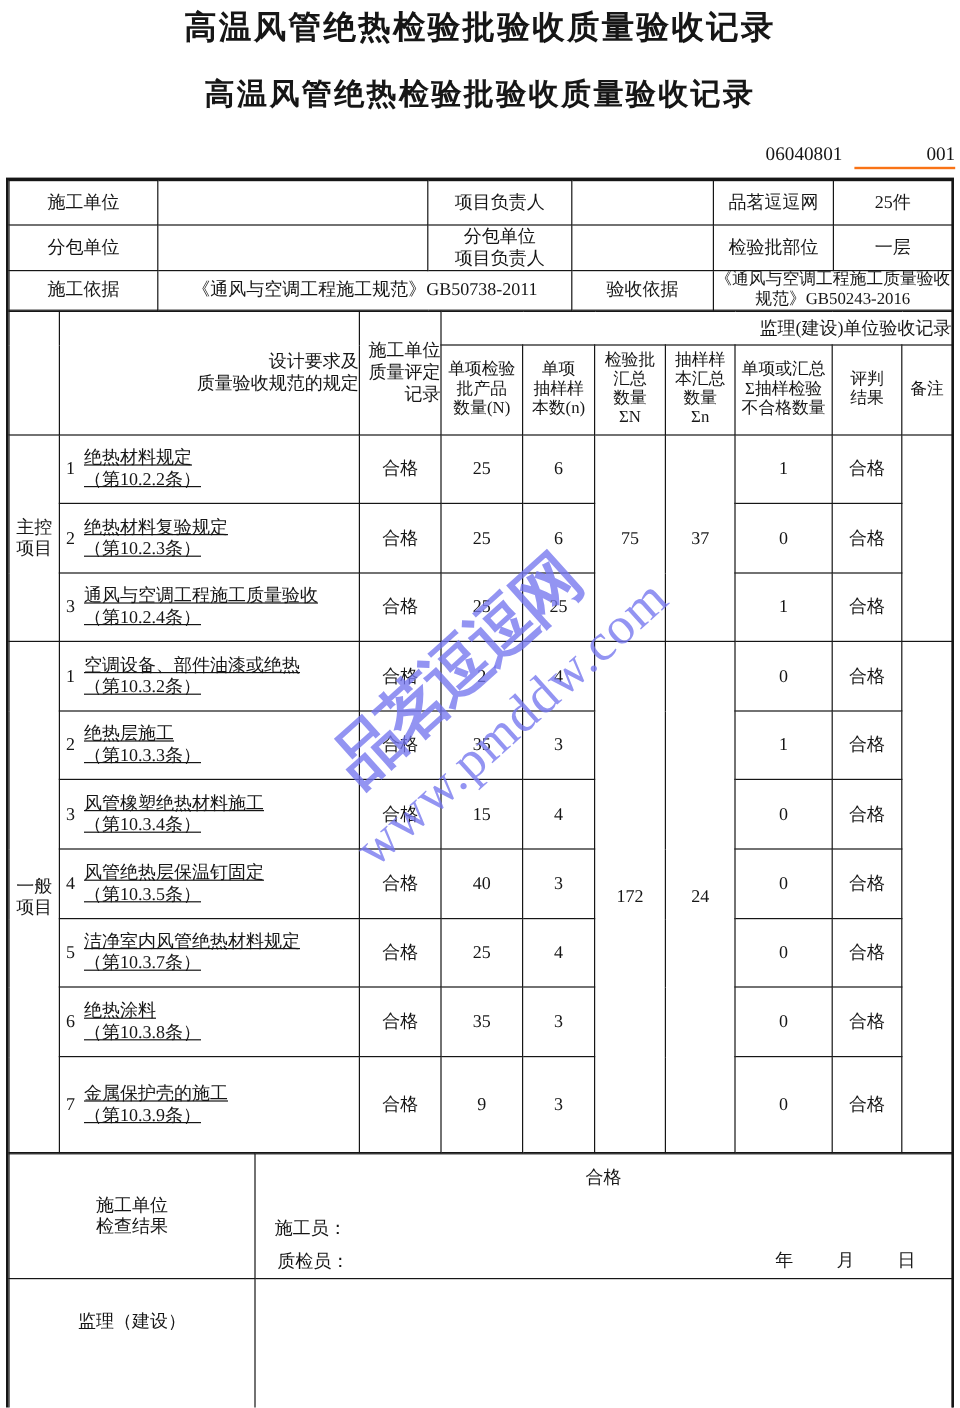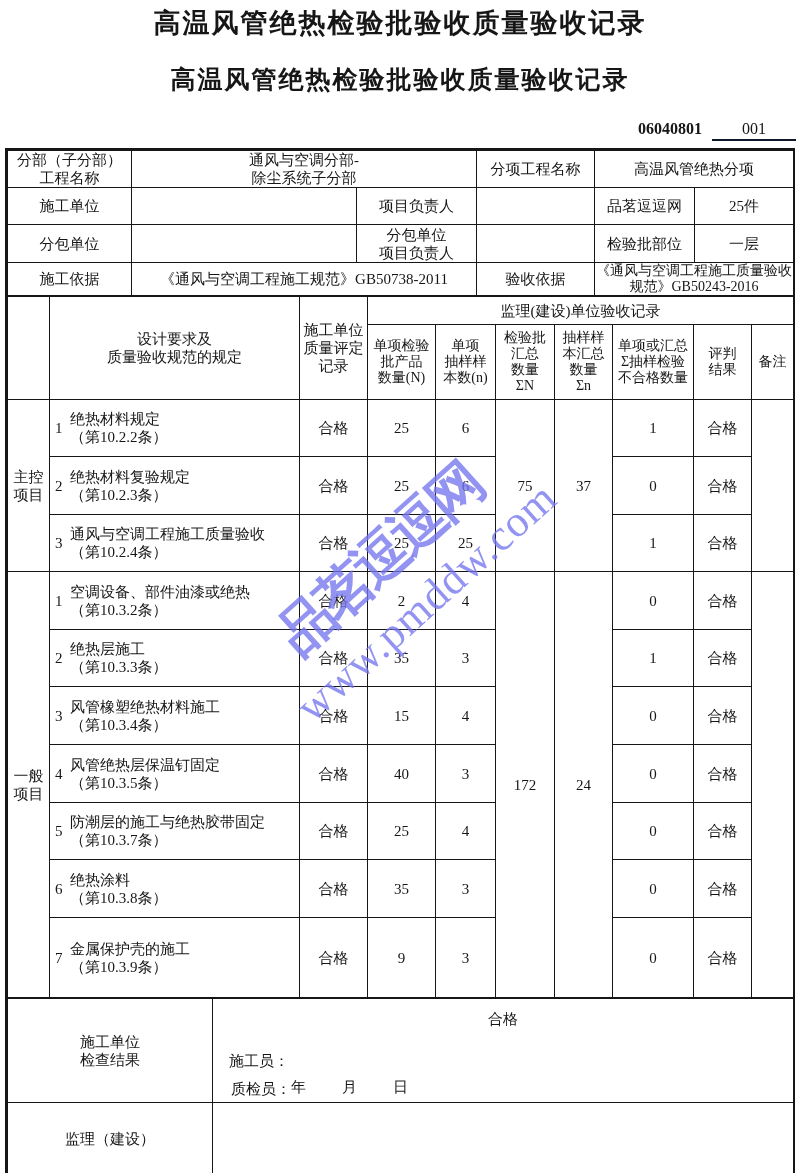--- a/index.html
+++ b/index.html
@@ -3,37 +3,37 @@
 <meta charset="utf-8">
 <style>
   html,body{margin:0;padding:0;background:#ffffff;}
   body{width:800px;height:1173px;overflow:hidden;position:relative;
        font-family:"Liberation Serif","DejaVu Serif",serif;color:#161616;}
   .title1{margin:5px 0 0;text-align:center;font-size:27px;line-height:36px;font-weight:bold;
           font-family:"Liberation Sans","DejaVu Sans",sans-serif;letter-spacing:2px;}
   .title2{margin:22px 0 0;text-align:center;font-size:25px;line-height:32px;font-weight:bold;
           font-family:"Liberation Sans","DejaVu Sans",sans-serif;letter-spacing:2px;}
   .docno{margin:24px 4px 0 0;height:22px;text-align:right;font-size:16px;line-height:20px;}
-  .docno .code{margin-right:10px;font-weight:bold;}
-  .docno .serial{display:inline-block;width:84px;text-align:center;border-bottom:2px solid #0f172a;}
+  .docno .code{margin-right:10px;}
+  .docno .serial{display:inline-block;width:84px;text-align:right;border-bottom:2px solid #f97316;}
   .sheet{margin:7px 5px 0;border:2px solid #161616;}
   table{border-collapse:collapse;table-layout:fixed;width:786px;}
   td{border:1px solid #161616;padding:0;text-align:center;vertical-align:middle;
      font-size:15px;line-height:18px;overflow:hidden;}
   .pre{white-space:pre-line;}
   .hdr td{font-size:14px;line-height:16px;}
-  .hdr .big{font-size:15px;line-height:18px;}
+  .hdr .big{font-size:15px;line-height:18px;text-align:right;}
   .desc{text-align:left;}
   .drow{display:flex;align-items:center;text-align:left;padding:0 3px 0 5px;}
   .no{width:15px;flex:none;}
-  .dtext{white-space:pre-line;}
+  .dtext{white-space:pre-line;text-decoration:underline;}
   .bcontent{vertical-align:top;text-align:left;}
   .pass{margin-top:10px;text-align:center;line-height:20px;}
   .s1{margin:22px 0 0 16px;line-height:20px;}
-  .sigrow{margin:8px 30px 0 18px;display:flex;justify-content:flex-start;line-height:20px;}
+  .sigrow{margin:8px 30px 0 18px;display:flex;justify-content:space-between;line-height:20px;}
   .date{white-space:pre;font-family:Liberation Mono, monospace;}
   .blabel2{vertical-align:top;}
   .blabel2 div{margin-top:26px;line-height:20px;}
   .wm{position:absolute;left:240px;top:521px;width:320px;transform:rotate(-42deg);
       color:rgba(116,118,238,0.78);pointer-events:none;z-index:5;text-align:center;}
   .wm-l1{font-size:55px;line-height:62px;letter-spacing:-5px;font-weight:bold;}
   .wm-l2{font-size:44px;line-height:56px;letter-spacing:1px;margin-top:4px;}
 </style>
 </head>
 <body>
@@ -50,28 +50,20 @@
   <table>
     <colgroup>
         <col style="width:124px">
         <col style="width:225px">
         <col style="width:120px">
         <col style="width:118px">
         <col style="width:100px">
         <col style="width:99px">
       </colgroup>
     <tbody>
-    <tr style="height:37px">
-      <td class="pre">分部（子分部）
-工程名称</td>
-      <td colspan="2" class="pre">通风与空调分部-
-除尘系统子分部</td>
-      <td>分项工程名称</td>
-      <td colspan="2">高温风管绝热分项</td>
-    </tr>
     <tr style="height:37px">
       <td>施工单位</td>
       <td></td>
       <td>项目负责人</td>
       <td></td>
       <td>品茗逗逗网</td>
       <td>25件</td>
     </tr>
     <tr style="height:38px">
       <td>分包单位</td>
@@ -244,21 +236,21 @@
       <td>合格</td>
       <td>40</td>
       <td>3</td>
       <td>0</td>
       <td>合格</td>
     </tr>
     <tr style="height:57px">
       <td class="desc">
             <div class="drow">
               <span class="no">5</span>
-              <span class="dtext">防潮层的施工与绝热胶带固定
+              <span class="dtext">洁净室内风管绝热材料规定
 （第10.3.7条）</span>
             </div>
           </td>
       <td>合格</td>
       <td>25</td>
       <td>4</td>
       <td>0</td>
       <td>合格</td>
     </tr>
     <tr style="height:58px">

